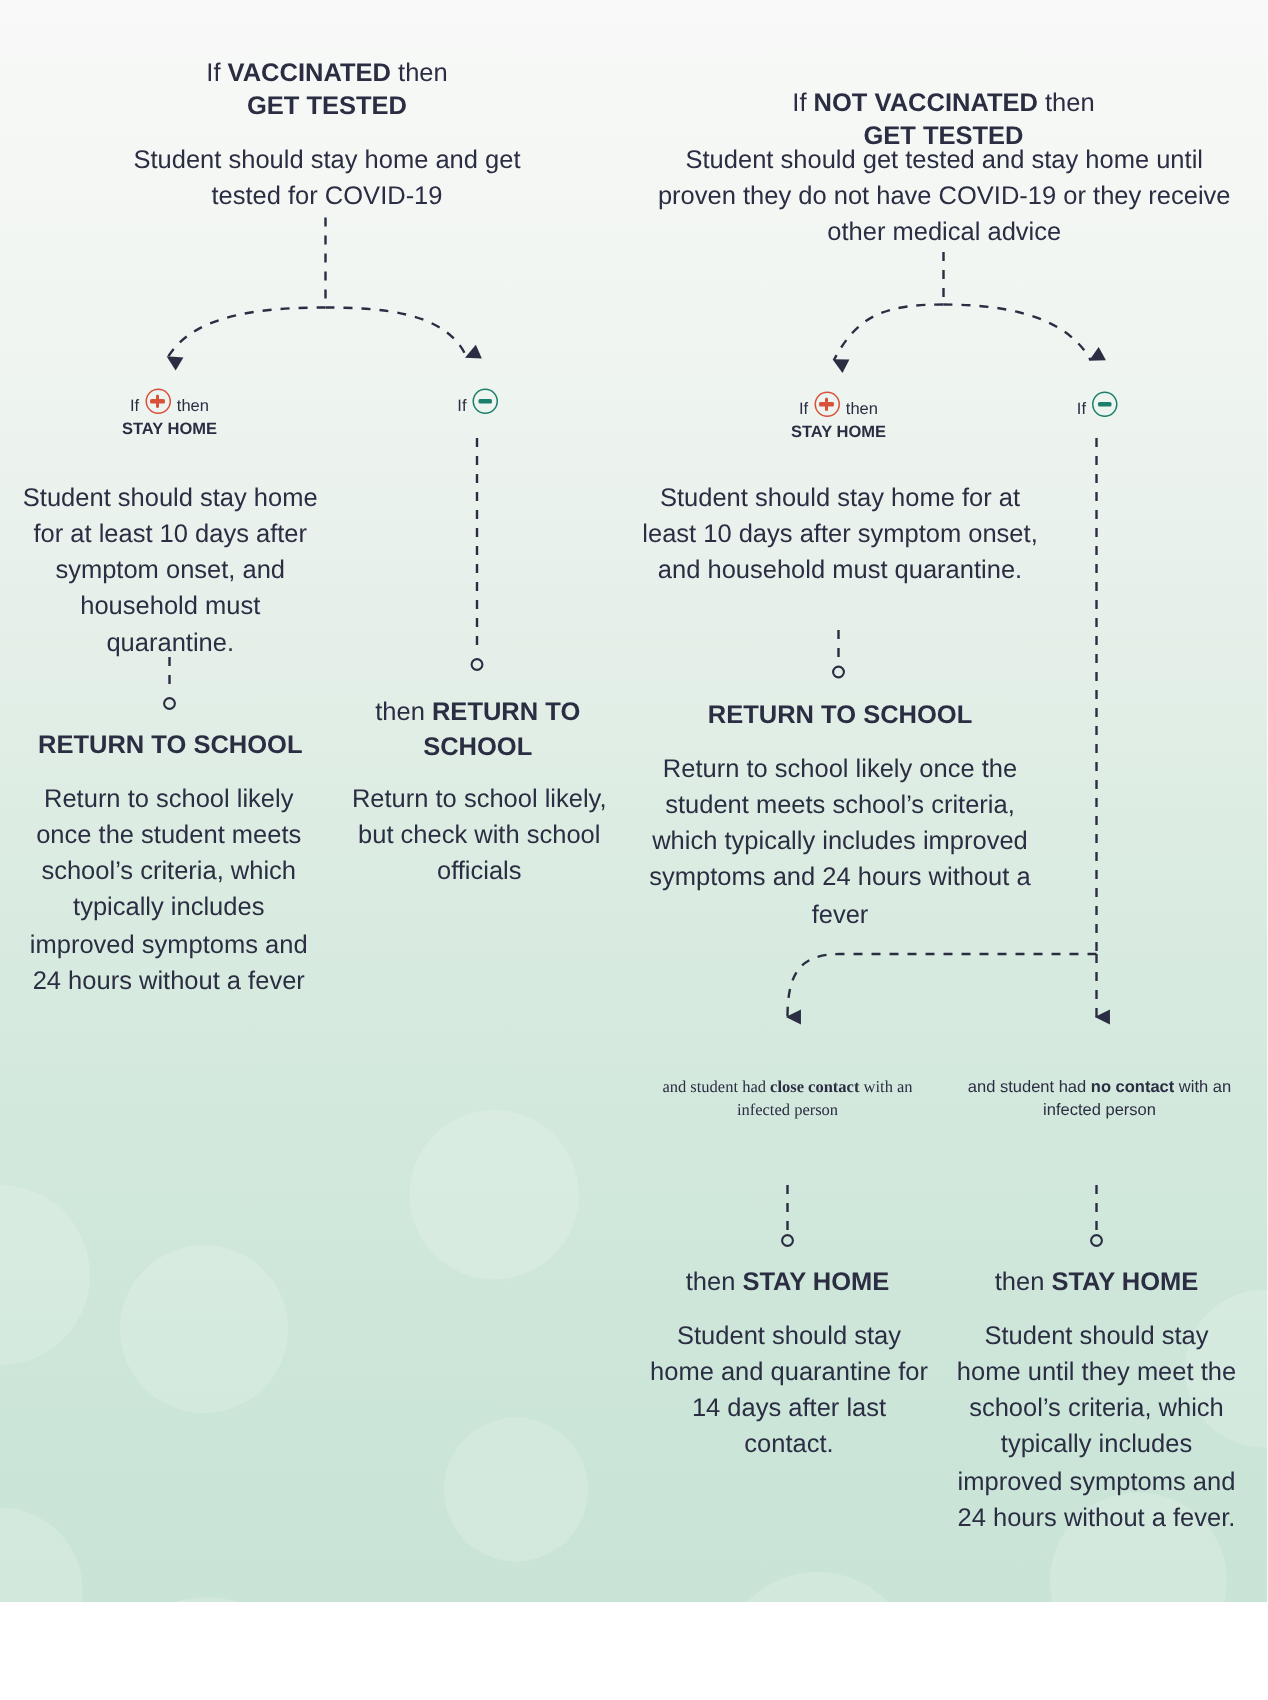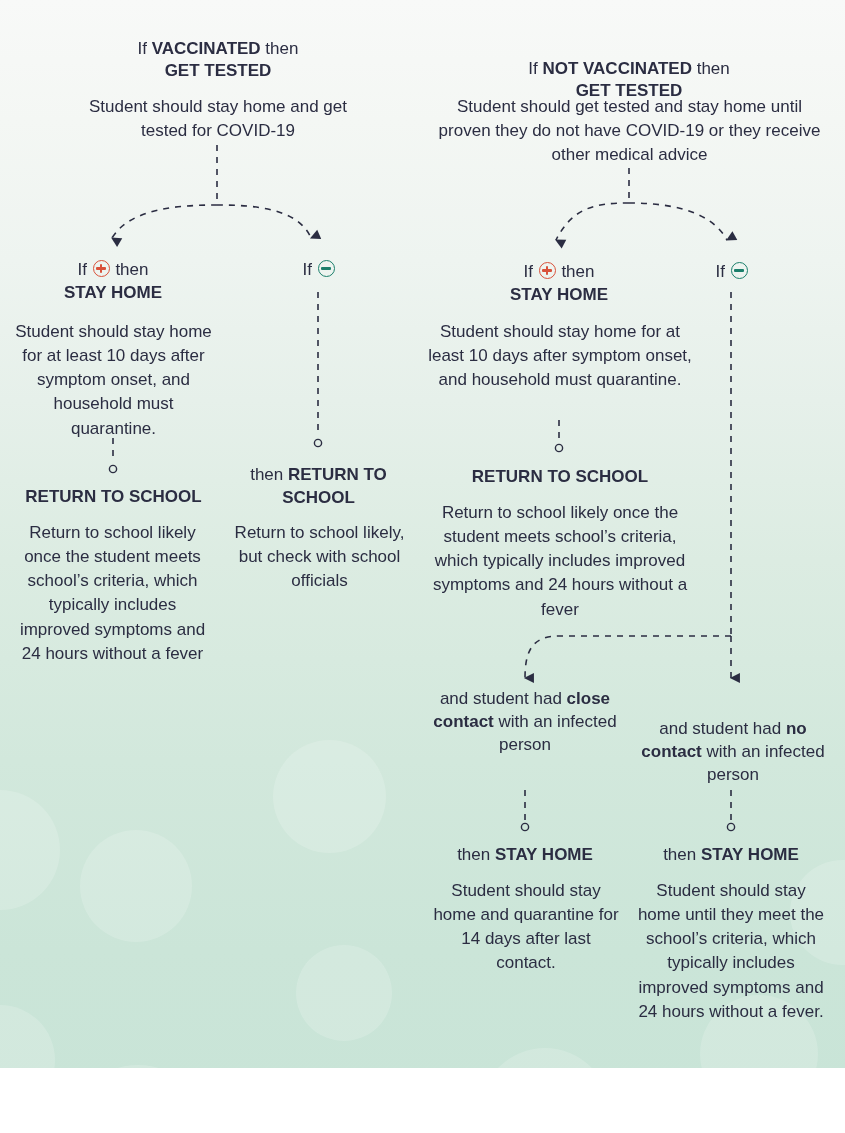--- a/index.html
+++ b/index.html
@@ -55,21 +55,21 @@
     font-weight: 400;
     line-height: 1.32;
   }
   .head b { font-weight: 700; }
   .body {
     font-size: 17px;
     font-weight: 400;
     line-height: 1.42;
   }
   .cond {
-    font-size: 17px;
+    font-size: 11px;
     font-weight: 400;
     line-height: 1.35;
   }
   .cond b { font-weight: 700; }
   .section {
     font-size: 17px;
     font-weight: 700;
     line-height: 1.35;
   }
   .section .lite { font-weight: 400; }
@@ -200,21 +200,21 @@
   <div class="txt body" style="left:425px; top:320px; width:270px;">Student should stay home for at least 10 days after symptom onset, and household must quarantine.</div>
 
   <div class="txt section" style="left:445px; top:466px; width:230px;">RETURN TO SCHOOL</div>
 
   <div class="txt body" style="left:427px; top:501px; width:266px;">Return to school likely once the student meets school’s criteria, which typically includes improved symptoms and 24 hours without a fever</div>
 
   <div class="txt cond" style="left:680px; top:261px; width:104px;">
     <span>If </span><span class="badge neg"><i class="bar h"></i></span>
   </div>
 
-  <div class="txt cond" style="left:432px; top:688px; width:186px;">
+  <div class="txt cond" style="left:432px; top:718px; width:186px;font-family:Liberation Serif, serif;">
     <span>and student had</span>
     <b>close contact</b><span> with an infected person</span>
   </div>
 
   <div class="txt section" style="left:440px; top:844px; width:170px;">
     <span class="lite">then </span><span>STAY HOME</span>
   </div>
 
   <div class="txt body" style="left:432px; top:879px; width:188px;">Student should stay home and quarantine for 14 days after last contact.</div>
 

